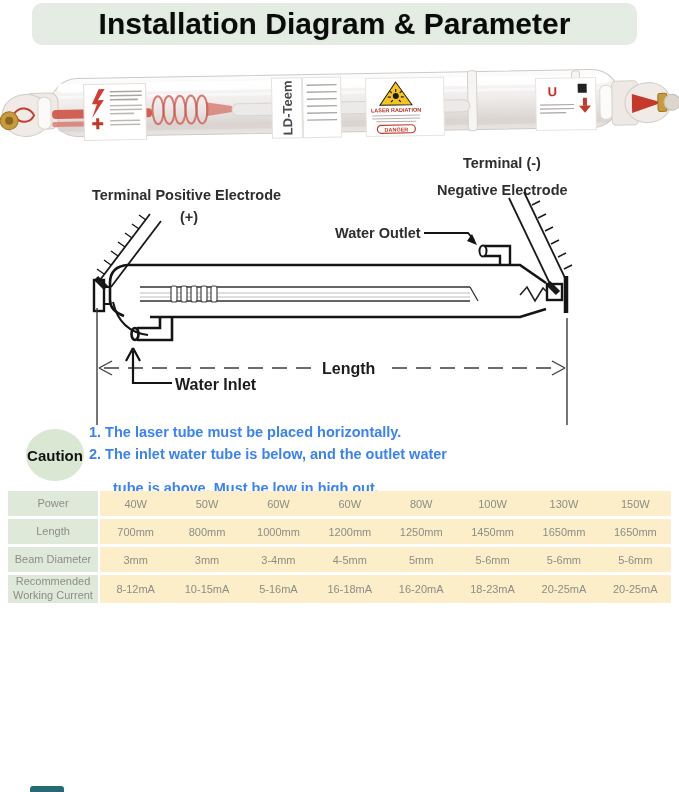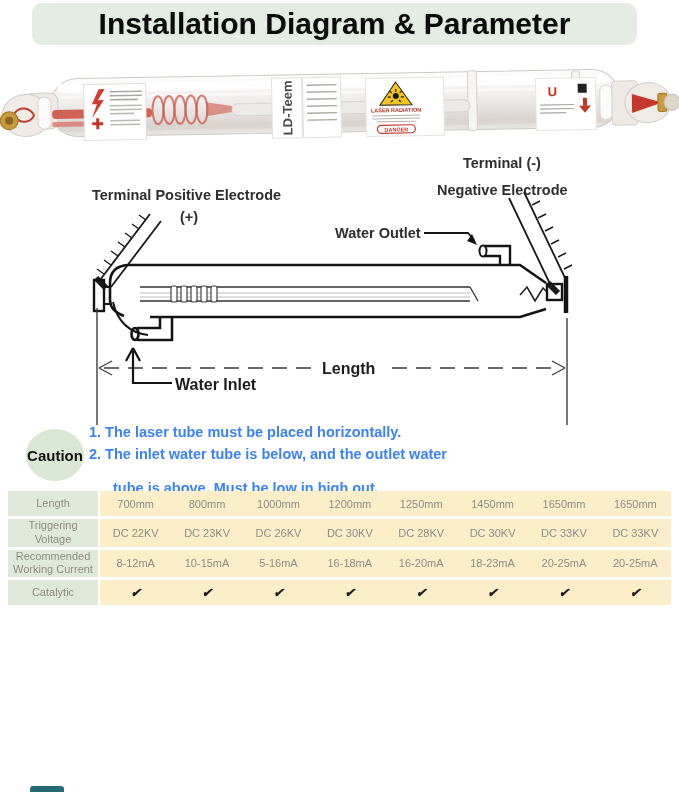--- a/index.html
+++ b/index.html
@@ -244,61 +244,61 @@
     <span>Caution</span>
   </div>
   <div class="caution-note note-1">1. The laser tube must be placed horizontally.</div>
   <div class="caution-note note-2a">2. The inlet water tube is below, and the outlet water</div>
   <div class="caution-note note-2b">tube is above. Must be low in high out.</div>
 
   <div class="table-wrap">
     <table class="param-table">
       <tbody id="param-tbody">
           <tr>
+            <td class="label-cell">Power</td>
+            <td class="value-cell">40W</td>
+            <td class="value-cell">50W</td>
+            <td class="value-cell">60W</td>
+            <td class="value-cell">60W</td>
+            <td class="value-cell">80W</td>
+            <td class="value-cell">100W</td>
+            <td class="value-cell">130W</td>
+            <td class="value-cell">150W</td>
+          </tr>
+          <tr>
             <td class="label-cell">Length</td>
             <td class="value-cell">700mm</td>
             <td class="value-cell">800mm</td>
             <td class="value-cell">1000mm</td>
             <td class="value-cell">1200mm</td>
             <td class="value-cell">1250mm</td>
             <td class="value-cell">1450mm</td>
             <td class="value-cell">1650mm</td>
             <td class="value-cell">1650mm</td>
           </tr>
           <tr>
-            <td class="label-cell">Triggering Voltage</td>
-            <td class="value-cell">DC 22KV</td>
-            <td class="value-cell">DC 23KV</td>
-            <td class="value-cell">DC 26KV</td>
-            <td class="value-cell">DC 30KV</td>
-            <td class="value-cell">DC 28KV</td>
-            <td class="value-cell">DC 30KV</td>
-            <td class="value-cell">DC 33KV</td>
-            <td class="value-cell">DC 33KV</td>
+            <td class="label-cell">Beam Diameter</td>
+            <td class="value-cell">3mm</td>
+            <td class="value-cell">3mm</td>
+            <td class="value-cell">3-4mm</td>
+            <td class="value-cell">4-5mm</td>
+            <td class="value-cell">5mm</td>
+            <td class="value-cell">5-6mm</td>
+            <td class="value-cell">5-6mm</td>
+            <td class="value-cell">5-6mm</td>
           </tr>
           <tr>
             <td class="label-cell">Recommended Working Current</td>
             <td class="value-cell">8-12mA</td>
             <td class="value-cell">10-15mA</td>
             <td class="value-cell">5-16mA</td>
             <td class="value-cell">16-18mA</td>
             <td class="value-cell">16-20mA</td>
             <td class="value-cell">18-23mA</td>
             <td class="value-cell">20-25mA</td>
             <td class="value-cell">20-25mA</td>
           </tr>
-          <tr>
-            <td class="label-cell">Catalytic</td>
-            <td class="value-cell check">✔</td>
-            <td class="value-cell check">✔</td>
-            <td class="value-cell check">✔</td>
-            <td class="value-cell check">✔</td>
-            <td class="value-cell check">✔</td>
-            <td class="value-cell check">✔</td>
-            <td class="value-cell check">✔</td>
-            <td class="value-cell check">✔</td>
-          </tr>
         </tbody>
     </table>
   </div>
 
   <div class="next-section-fragment"></div>
 </div>
 
 </body></html>

